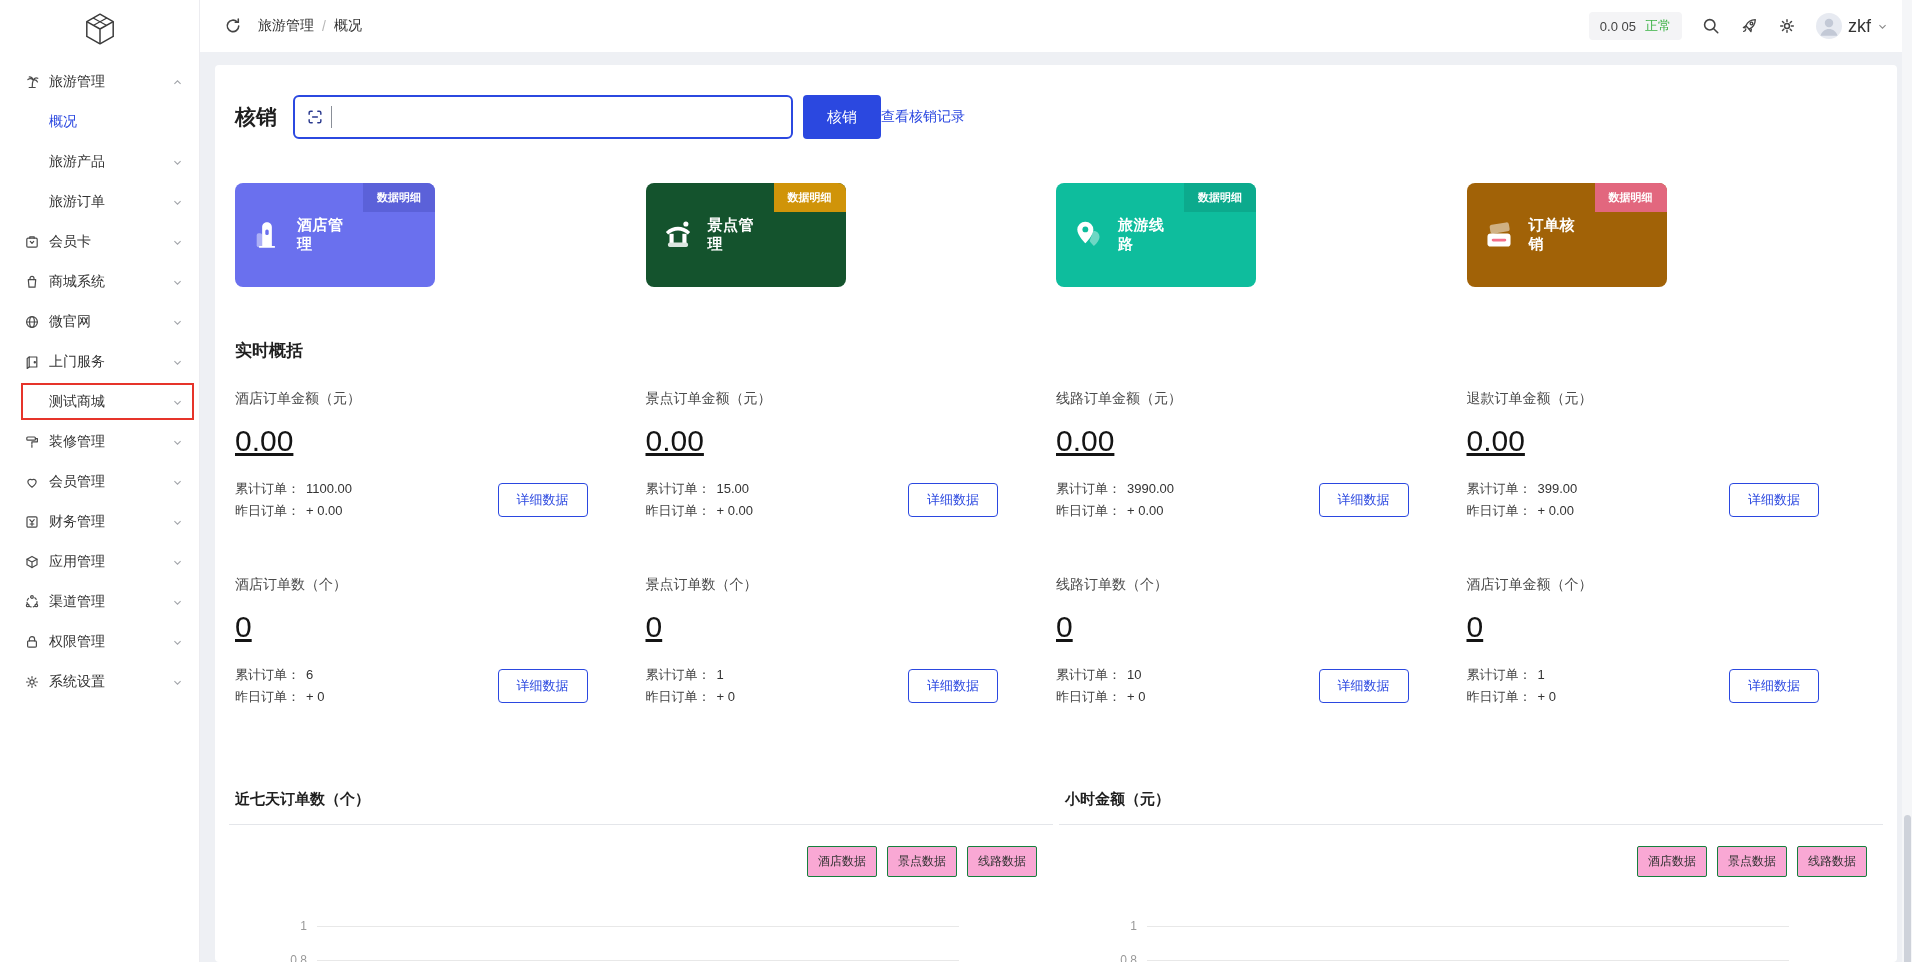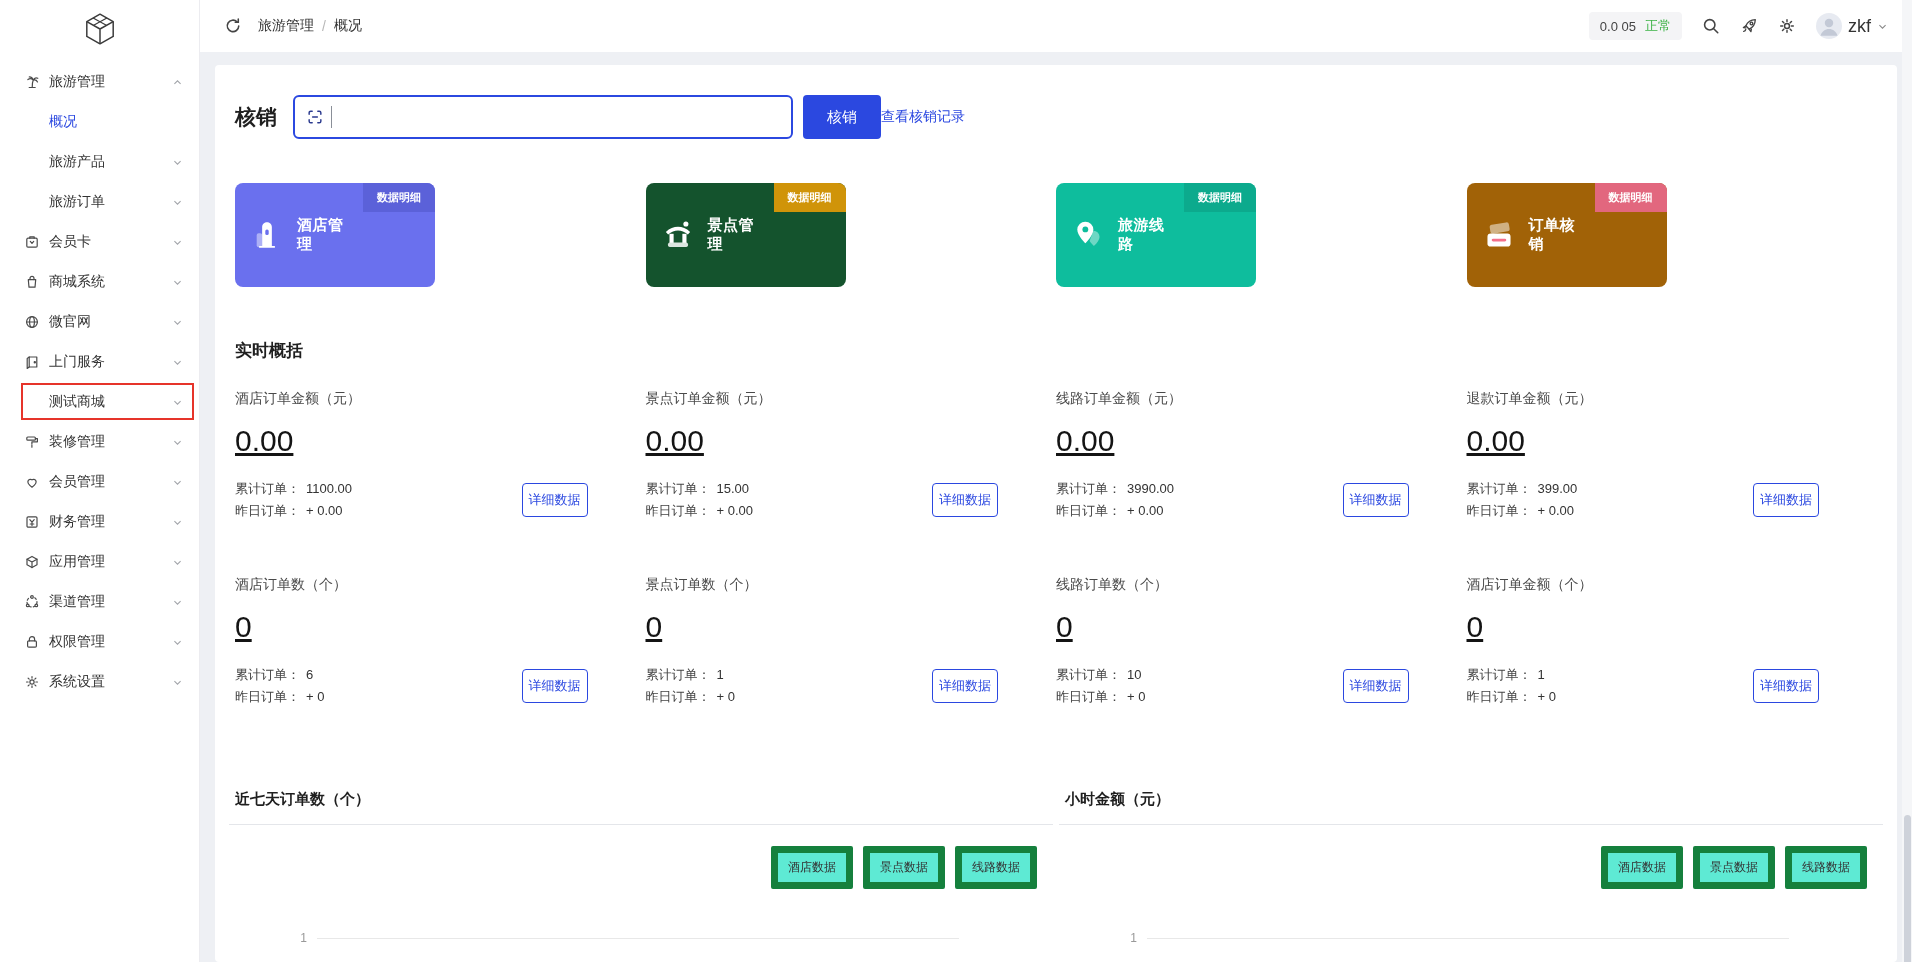--- a/index.html
+++ b/index.html
@@ -61,27 +61,27 @@
     font-size:11px; font-weight:bold; }
 
   .overview-title { font-size:17px; font-weight:bold; color:#1f1f1f; margin-bottom:28px; }
   .stats { display:grid; grid-template-columns:repeat(4,1fr); row-gap:54px; margin-bottom:82px; }
   .stat-label { font-size:14px; color:#4a4a4a; }
   .stat-big { font-size:30px; color:#141414; font-weight:500; margin:16px 0 20px;text-decoration:underline; }
   .stat-bottom { display:flex; align-items:center; justify-content:space-between; padding-right:58px; }
   .stat-lines { font-size:13px; color:#333; line-height:1.7; }
   .stat-line-label { color:#444; margin-right:6px; }
   .detail-btn { border:1px solid #2b48e0; color:#2b48e0; background:#fff; border-radius:4px;
-    padding:7px 6px; font-size:13px; cursor:pointer; font-family:inherit; }
+    padding:7px 18px; font-size:13px; cursor:pointer; font-family:inherit; }
 
   .charts { display:grid; grid-template-columns:1fr 1fr; column-gap:18px; }
   .chart-title { font-size:15px; font-weight:bold; color:#1f1f1f; padding-bottom:15px; }
   .chart-divider { border-bottom:1px solid #e4e6ea; margin:0 -6px; }
   .chart-toolbar { display:flex; justify-content:flex-end; gap:10px; margin:21px 10px 32px 0; }
-  .chart-btn { border:7px solid #15803d; background:#5eead4; color:#333; font-size:12px;
+  .chart-btn { border:1px solid #15803d; background:#f9a8d4; color:#333; font-size:12px;
     padding:6px 10px; border-radius:2px; cursor:pointer; font-family:inherit; }
   .grid-row { display:flex; align-items:center; height:34px; }
   .tick { width:82px; text-align:right; color:#999; font-size:12px; padding-right:10px; }
   .gridline { flex:1; border-top:1px solid #e8e8e8; margin-right:88px; }
 
   .scrollbar-track { position:fixed; right:0; top:0; width:10px; height:100%; background:#f5f6f8; }
   .scrollbar-thumb { position:absolute; right:1.5px; top:815px; width:7px; height:150px;
     background:#ced2da; border-radius:4px; cursor:pointer; }
 </style>
 </head>

